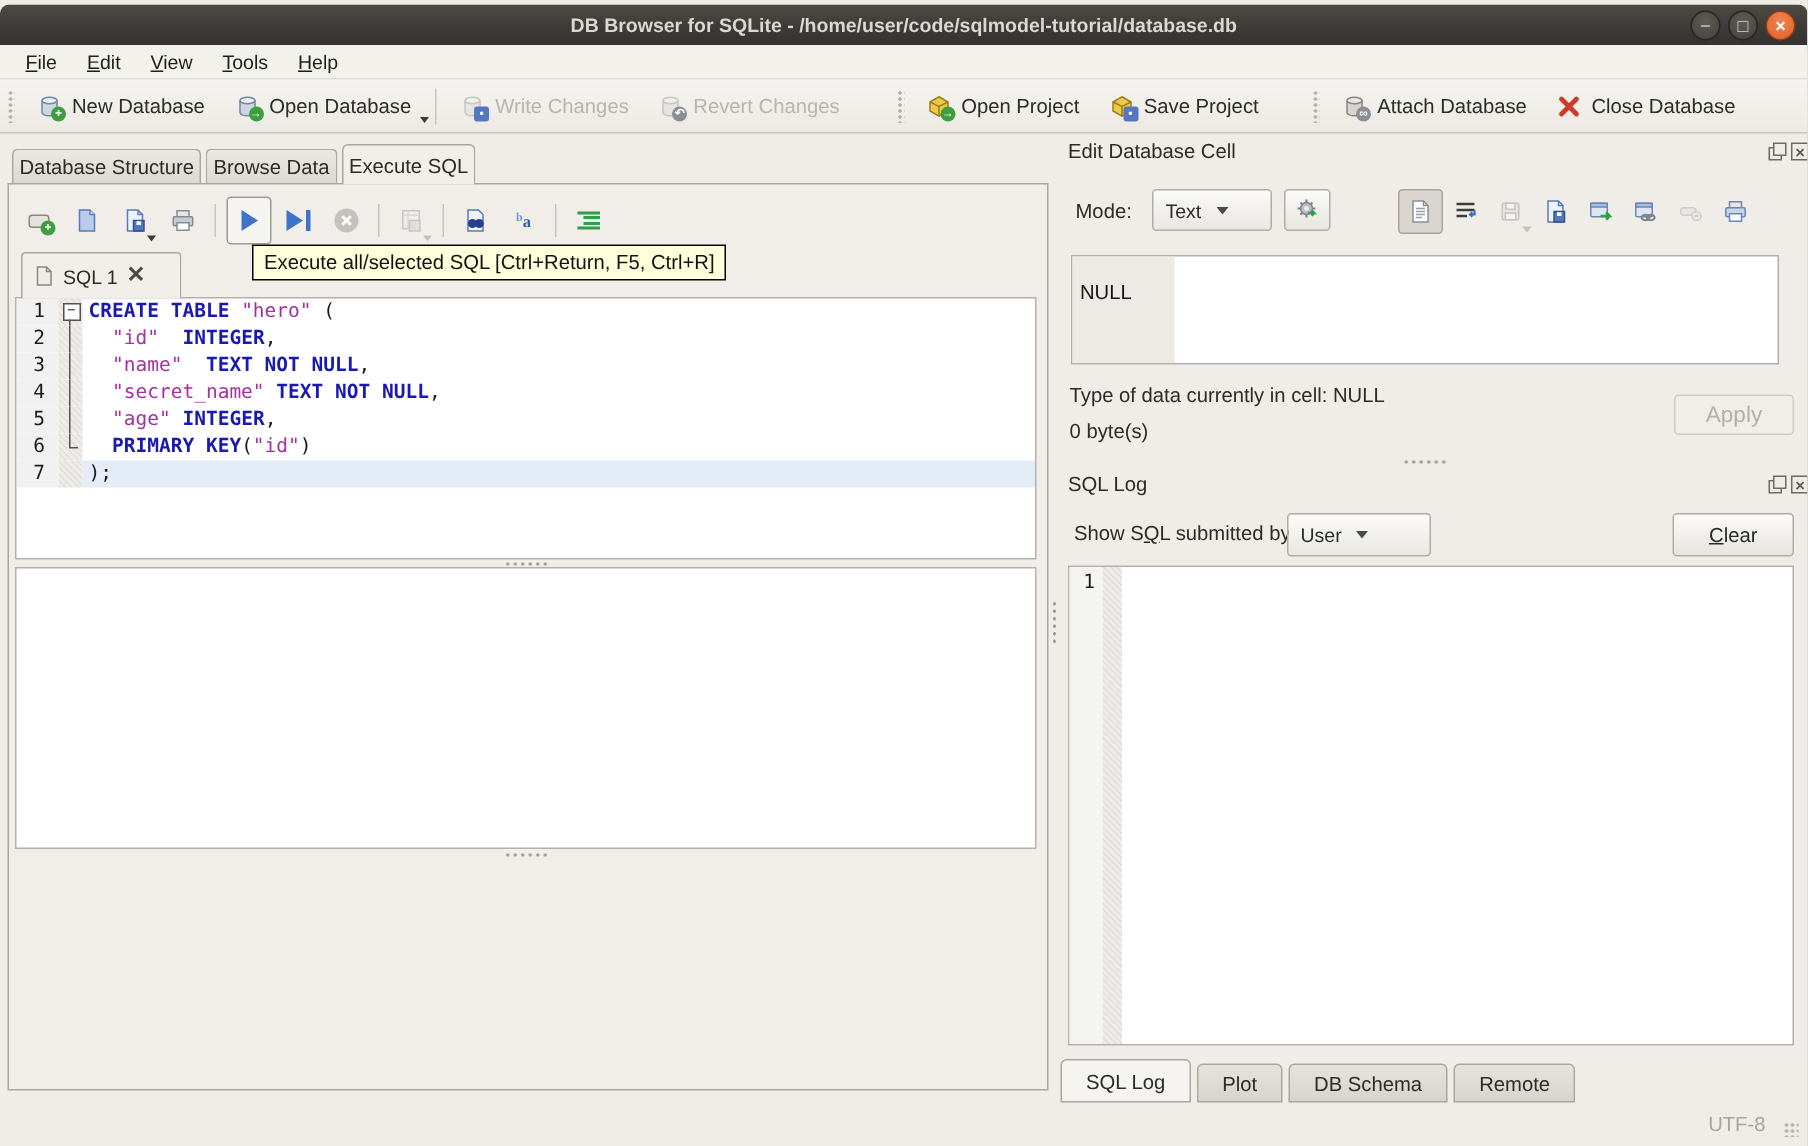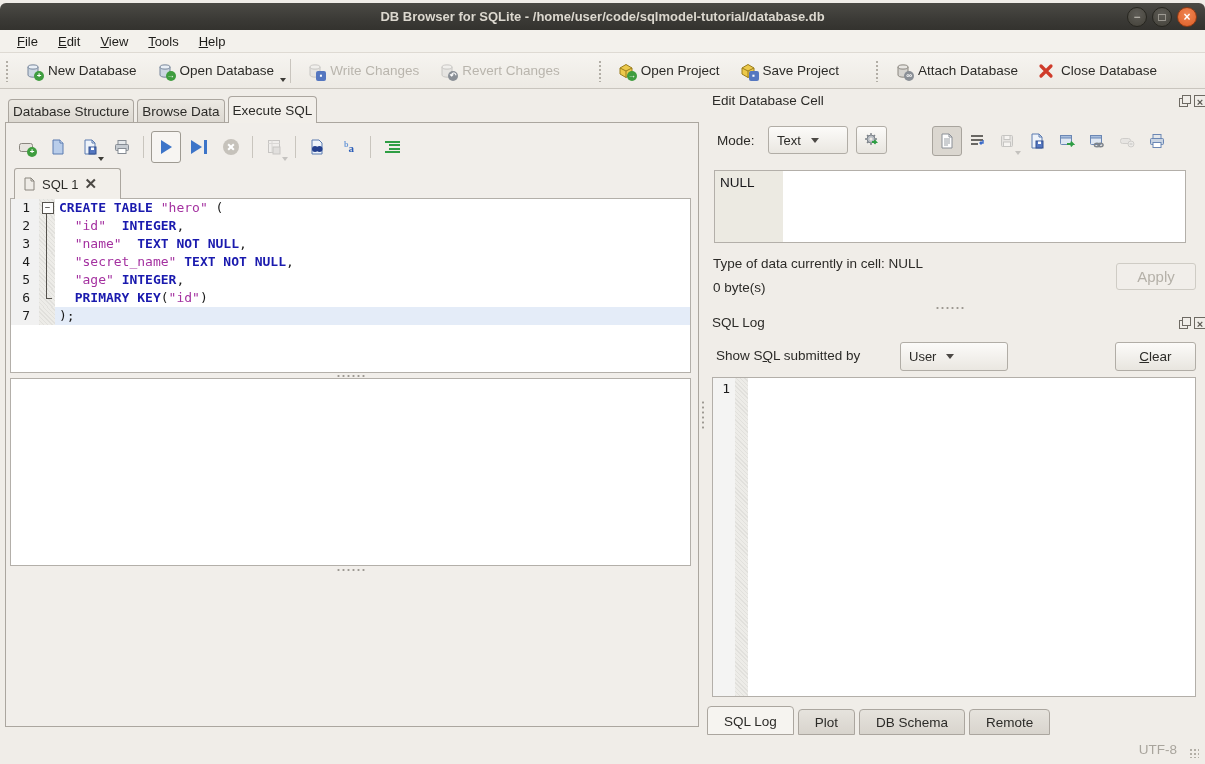--- a/index.html
+++ b/index.html
@@ -160,21 +160,21 @@
     background:linear-gradient(#fcfbf9,#e8e5df); display:flex; align-items:center; justify-content:center;
     font-size:13.5px; color:#2c2b28;
   }
   .pbtn.disabled { background:#f1eeea; border-color:#cfccc5; color:#b4b0a8; font-size:15px; }
   .cellbar { position:absolute; display:flex; align-items:center; }
   .cbtn { width:30px; height:30px; display:flex; align-items:center; justify-content:center; position:relative; }
   .cbtn.toggled { border:1px solid #a8a49d; border-radius:3px; background:#dbd7d0; }
   .cbtn.disabled { opacity:.4; filter:grayscale(1); }
   .cellbox { position:absolute; background:#fff; border:1px solid #b3afa9; }
   .cellbox .gut { position:absolute; left:0; top:0; bottom:0; width:68px; background:#eceae2; }
-  .cellbox .val { position:absolute; left:5px; top:4px; font-size:13.5px; color:#17171a; }
+  .cellbox .val { position:absolute; left:5px; top:16px; font-size:13.5px; color:#17171a; }
   .info-line { position:absolute; font-size:13.5px; color:#2c2b28; }
   
   .logarea { position:absolute; background:#fff; border:1px solid #b3afa9; display:flex; }
   .logarea .lgut { width:22px; background:#f4f4f3; font:13px "DejaVu Sans Mono",monospace;
      color:#1c1c1c; text-align:right; padding:3px 5px 0 0; }
   .logarea .lfold { width:13px; background:#edece8;
      background-image:repeating-linear-gradient(45deg, rgba(0,0,0,.05) 0 1px, transparent 1px 3px); }
   
   .btabs { position:absolute; left:707px; top:706px; display:flex; align-items:flex-end; }
   .btab { height:26px; line-height:26px; padding:0 16px; font-size:13.5px;
@@ -377,20 +377,21 @@
     <div class="sbtn">
       <span class="fmt-lines">
           <i></i>
           <i></i>
           <i></i>
           <i></i>
         </span>
     </div>
   </div>
 
+  <div class="tooltip">Execute all/selected SQL [Ctrl+Return, F5, Ctrl+R]</div>
 
   <div class="sqltab">
     <span class="icon16" style="width:13px;height:14px">
       <svg width="13" height="14" viewBox="0 0 13 14">
           <path d="M2 1h6l3 3v9H2z" fill="#efece7" stroke="#8a867f"></path>
           <path d="M8 1v3h3" fill="none" stroke="#8a867f"></path>
         </svg>
     </span>
     <span>SQL 1</span>
     <span class="x">✕</span>
@@ -563,21 +564,21 @@
       <i></i>
     </div>
 
   <div class="dock-title" style="left:712px; top:315px">SQL Log</div>
   <div class="dock-btns" style="left:1178px; top:317px">
     <span class="dkb dkb-float"></span>
     <span class="dkb dkb-close">×</span>
   </div>
 
   <div class="info-line" style="left:716px; top:348px">Show S<u>Q</u>L submitted by</div>
-  <div class="combo" style="left:900px; top:342px; width:108px; height:29px">
+  <div class="combo" style="left:858px; top:342px; width:96px; height:29px">
     <span>User</span>
     <span class="arr"></span>
   </div>
   <div class="pbtn" style="left:1115px; top:342px; width:81px; height:29px"><u>C</u>lear</div>
 
   <div class="logarea" style="left:712px; top:377px; width:484px; height:320px">
     <div class="lgut">1</div>
     <div class="lfold"></div>
   </div>
 

